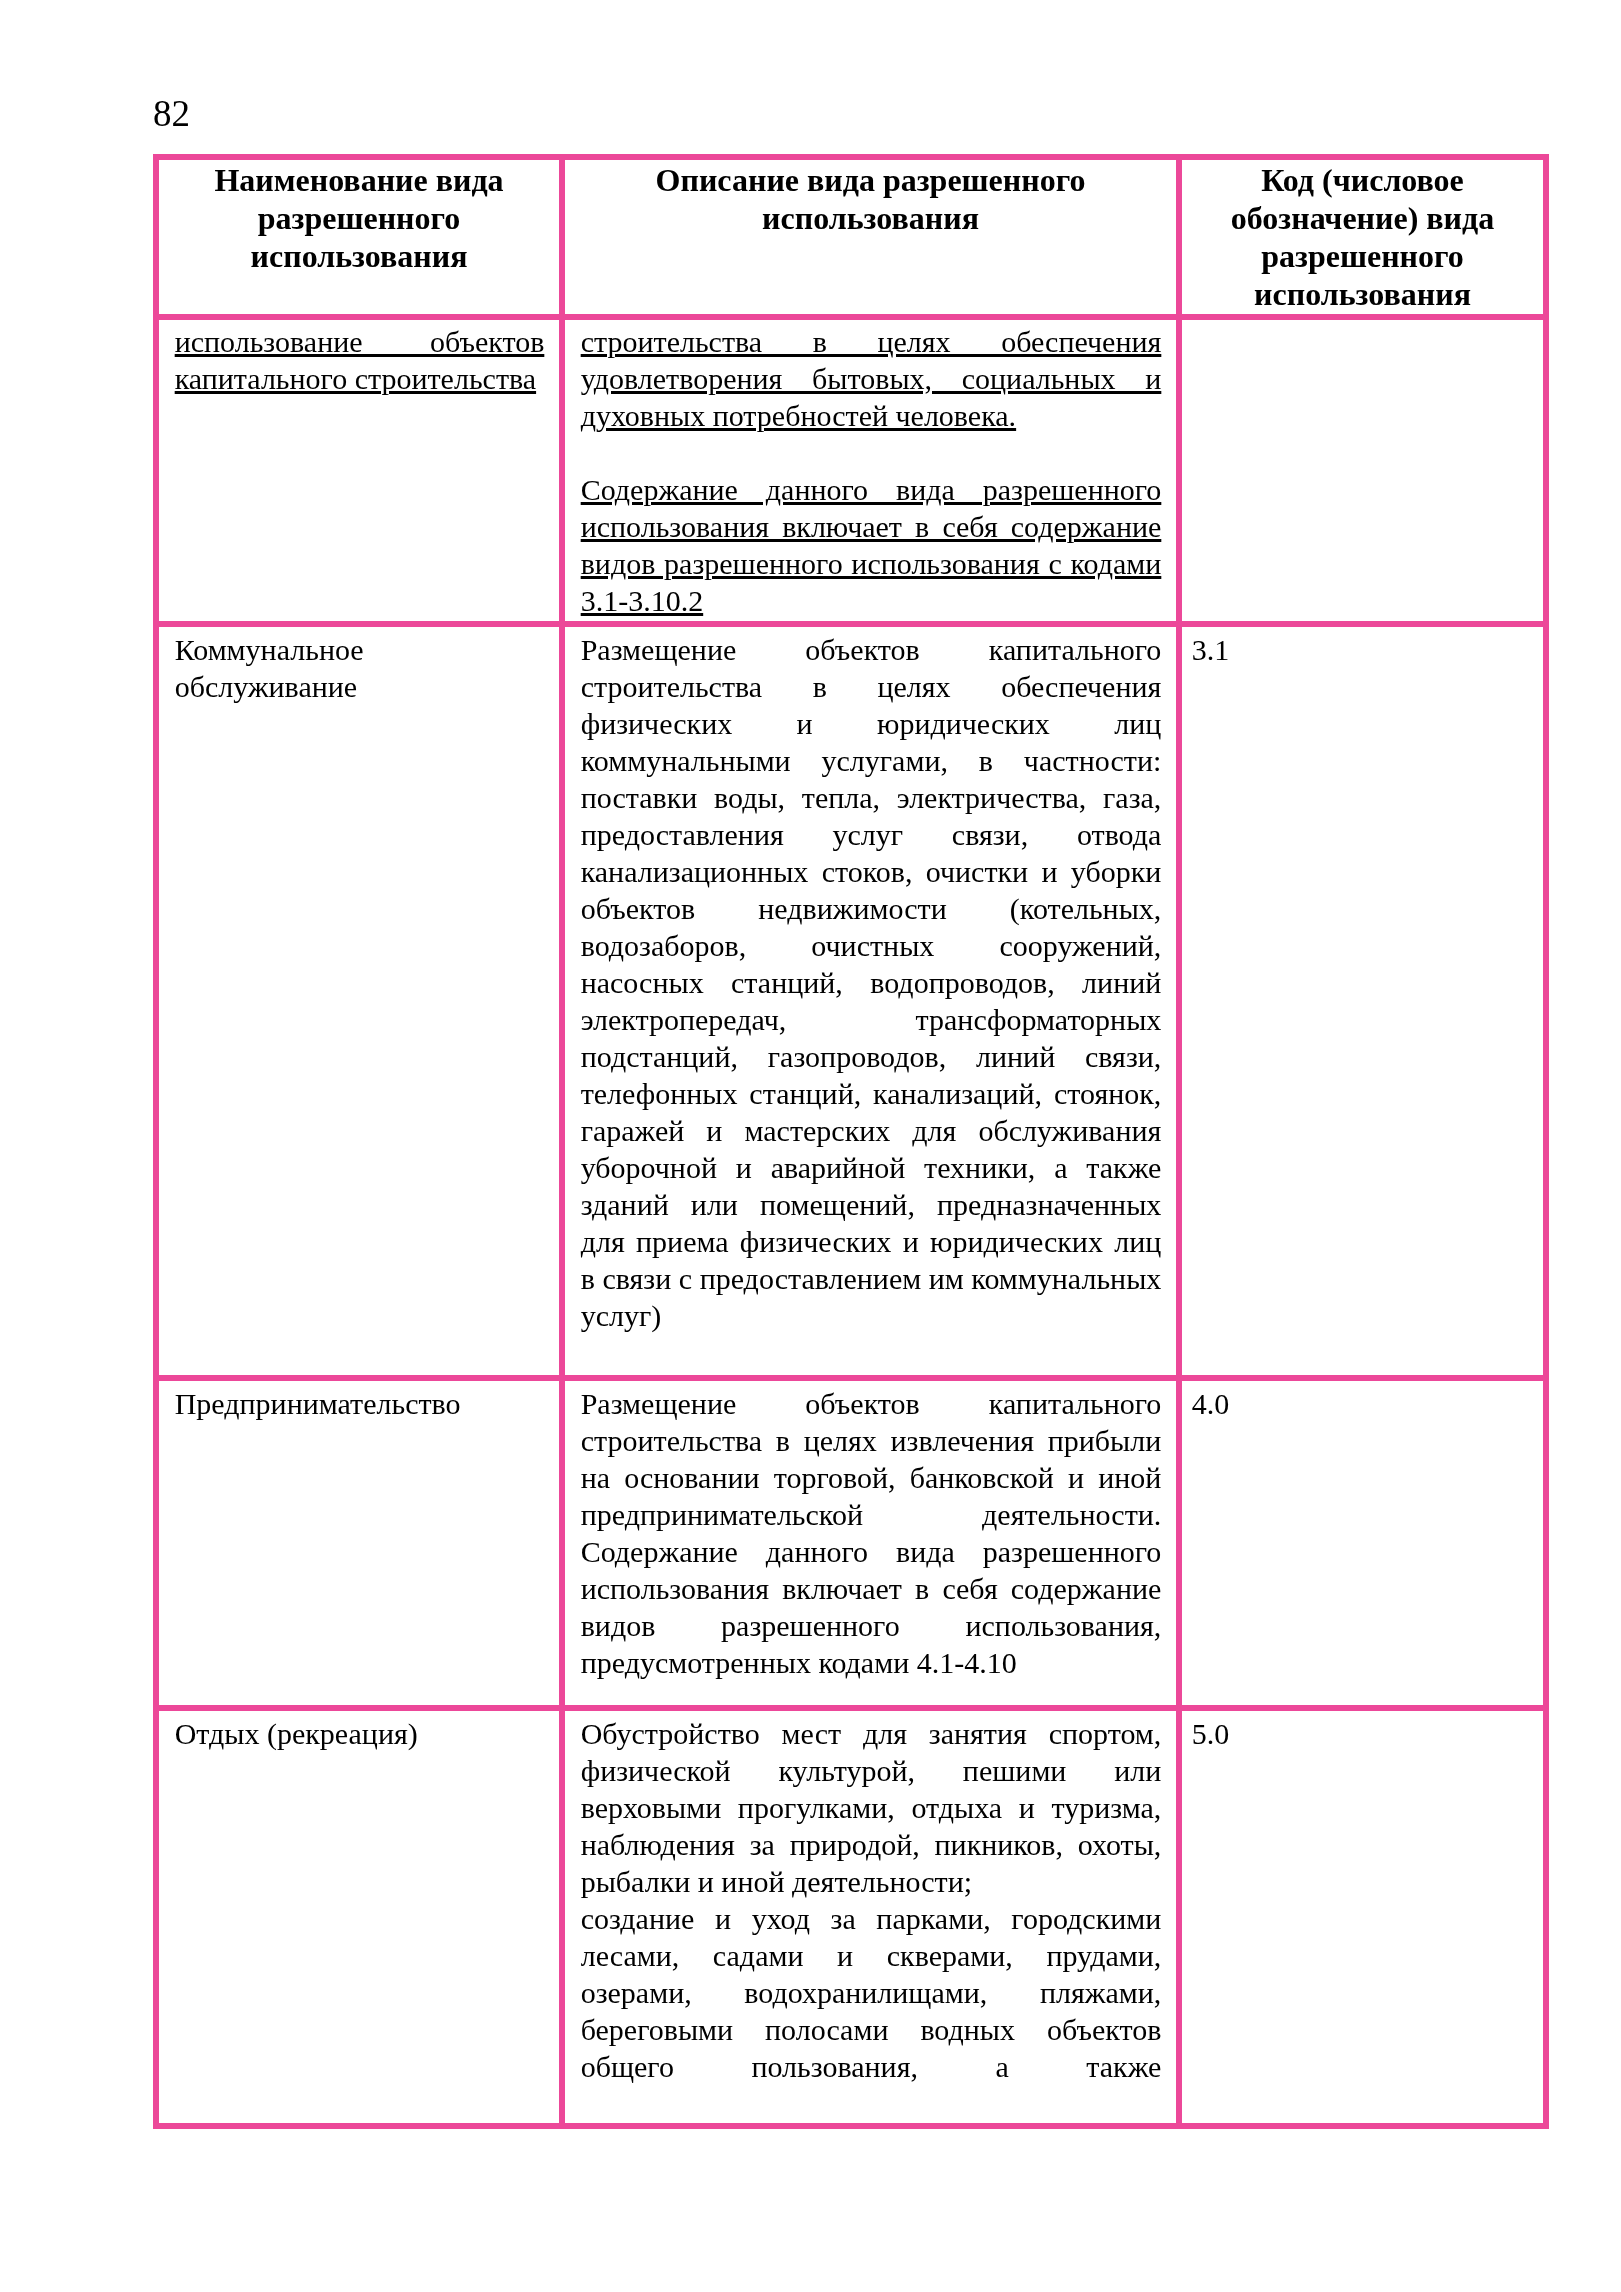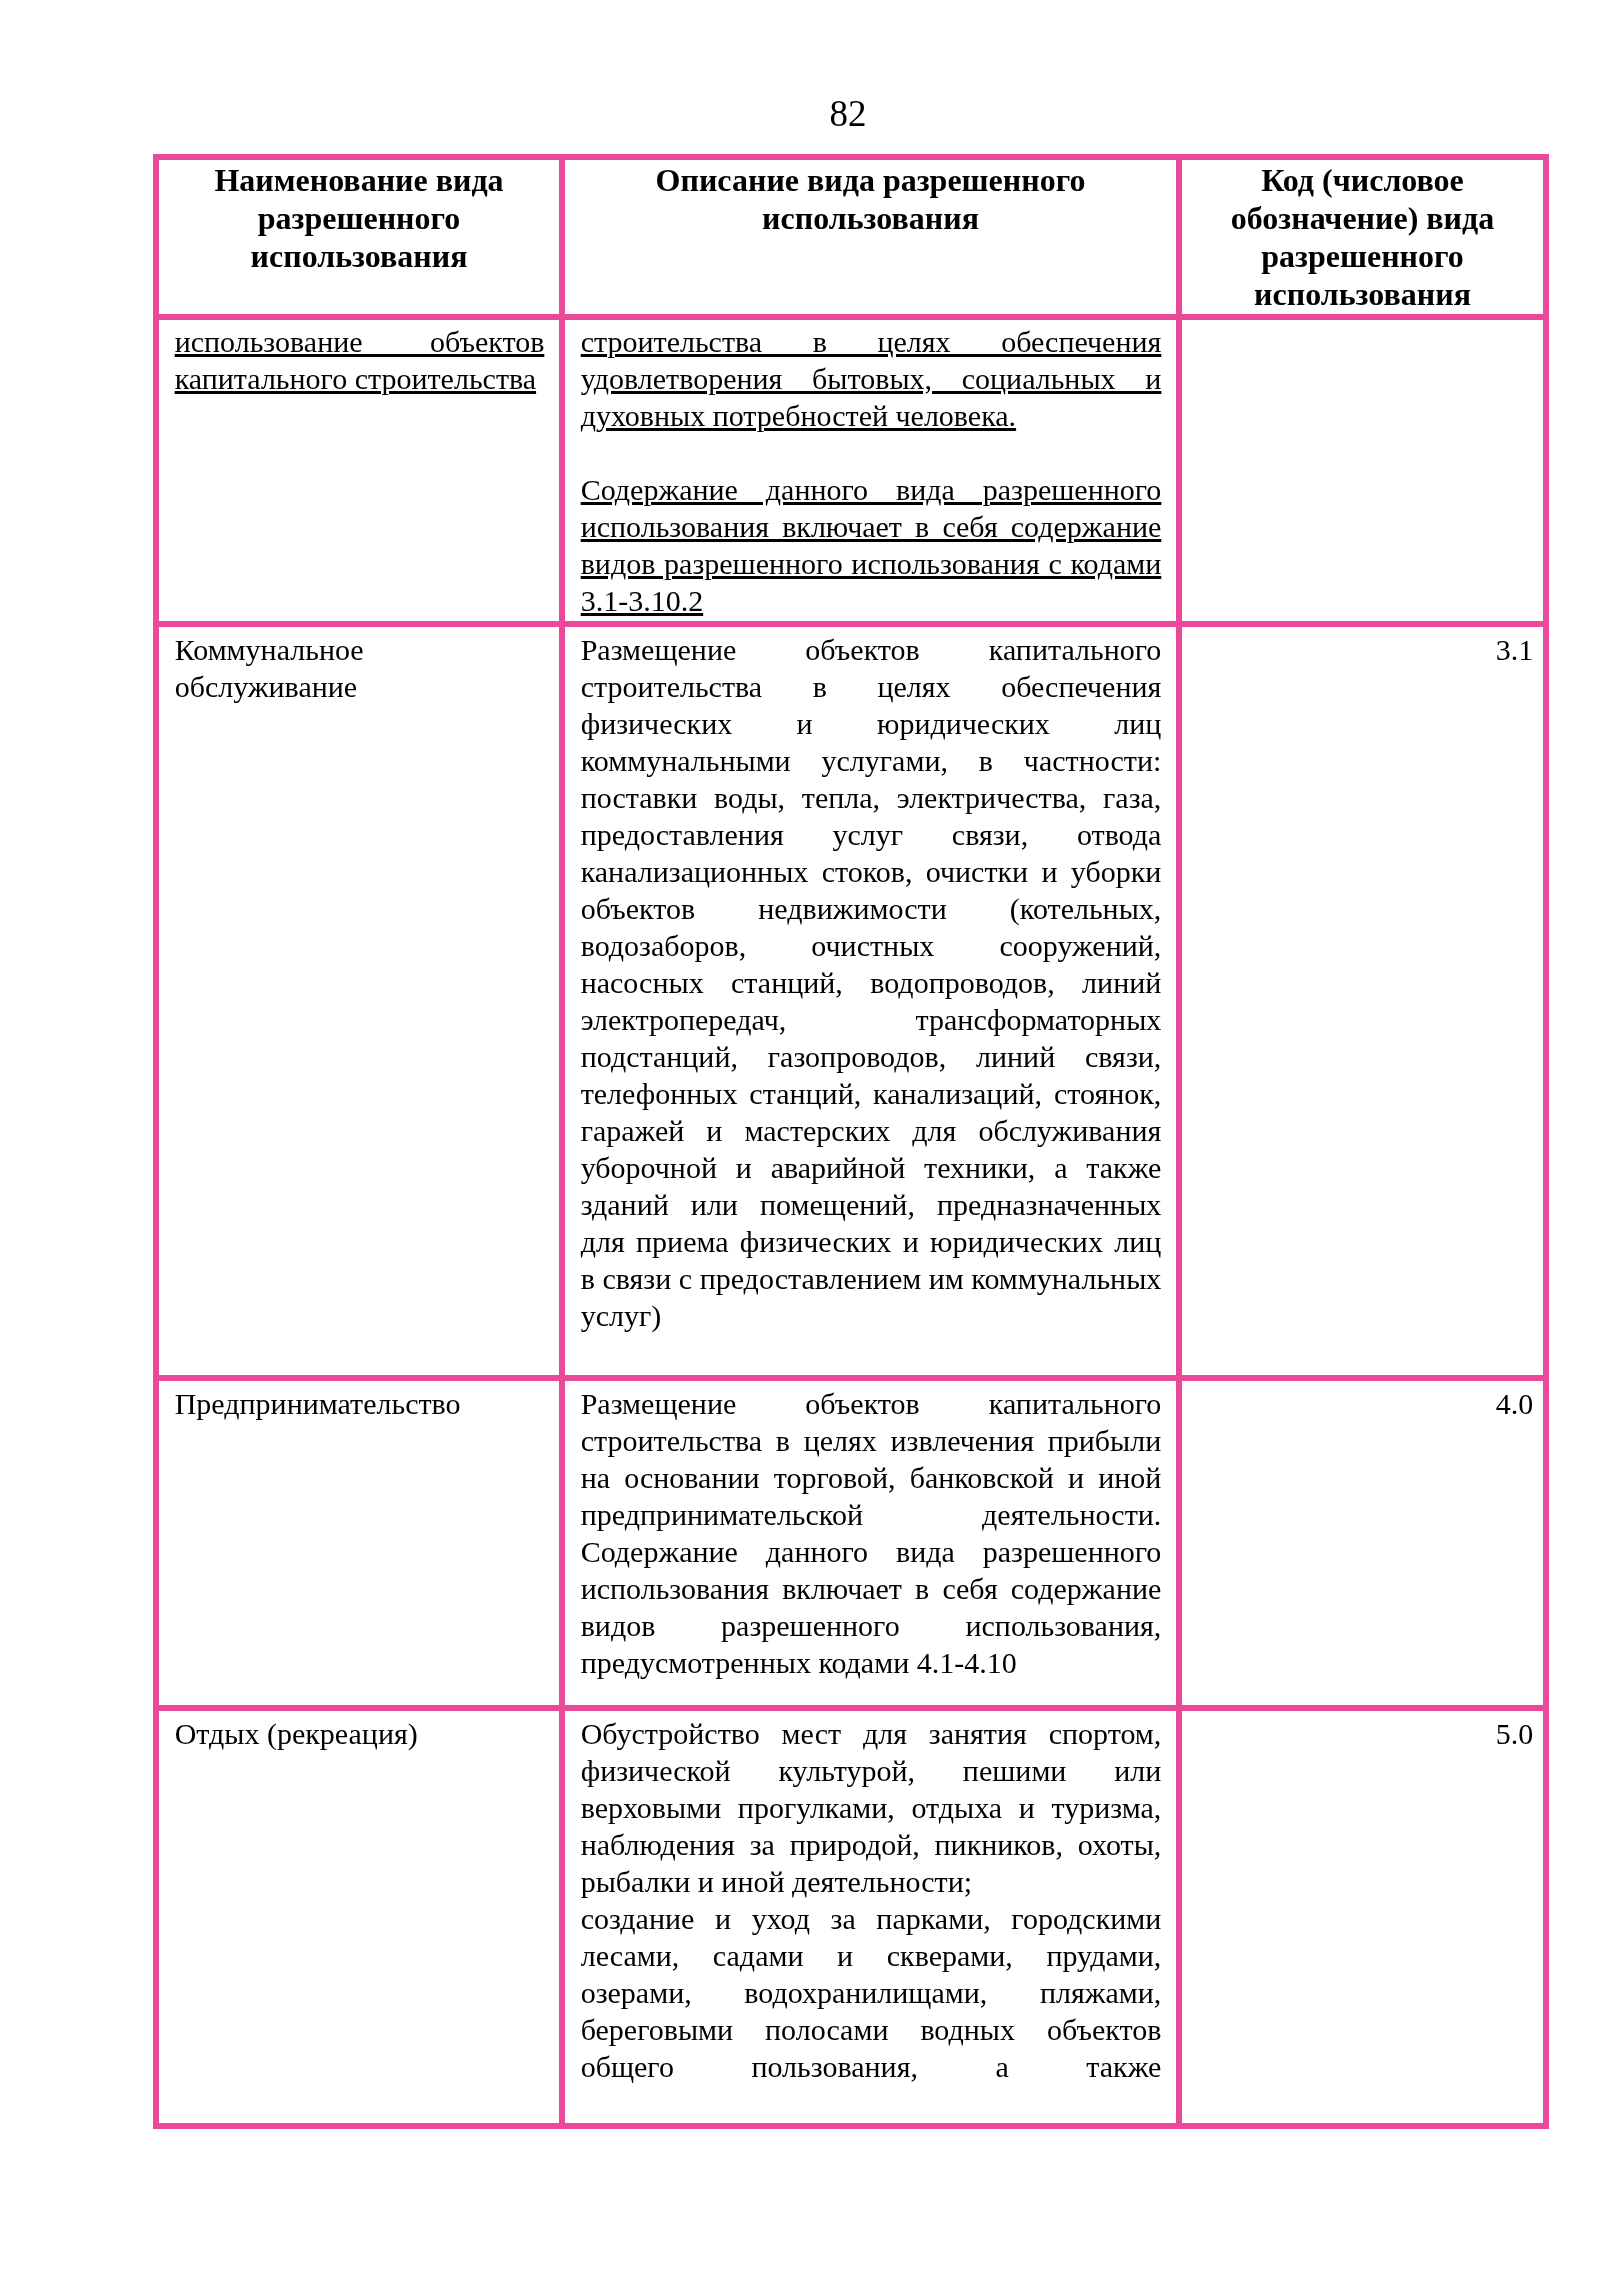--- a/index.html
+++ b/index.html
@@ -8,21 +8,20 @@
     width: 1621px;
     height: 2293px;
     position: relative;
     color: #000;
     font-family: "Liberation Serif", "DejaVu Serif", serif;
     overflow: hidden;
   }
   .page-number {
     margin: 92px 0 0 153px;
     width: 1390px;
-    text-align: center;
     font-size: 37px;
     line-height: 43px;
   }
   table.vri-table {
     margin: 18.6px 0 0 153px;
     width: 1390px;
     border-collapse: collapse;
     table-layout: fixed;
   }
   col.c1 { width: 406px; }
@@ -50,21 +49,21 @@
   tr.row-leisure  { height: 418px; }
   td.name-cell {
     text-align: justify;
     padding: 3.9px 14.7px 2px 15.7px;
   }
   td.desc-cell {
     text-align: justify;
     padding: 3.9px 14.7px 2px 15.7px;
   }
   td.code-cell {
-    text-align: right;
+    text-align: left;
     padding: 3.9px 9.8px 2px 9.8px;
   }
   .desc-cell p { text-align: justify; }
   .desc-cell p.gap-before { margin-top: 37px; }
   .desc-cell p.justify-last { text-align-last: justify; }
 </style>
 </head>
 <body>
 
 <div class="page-number">82</div>

